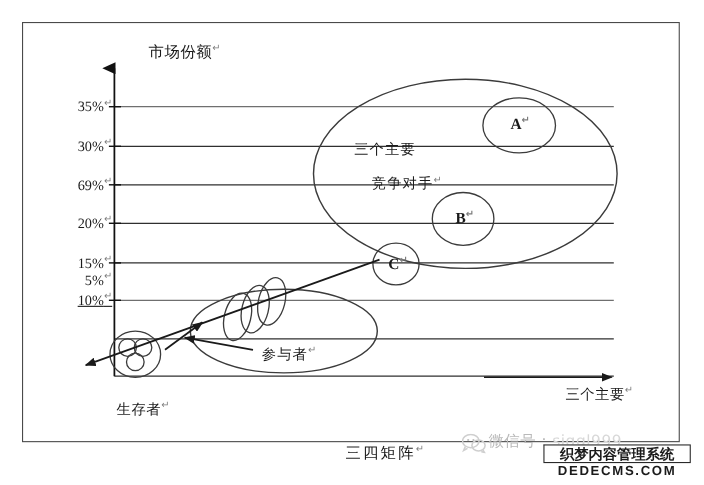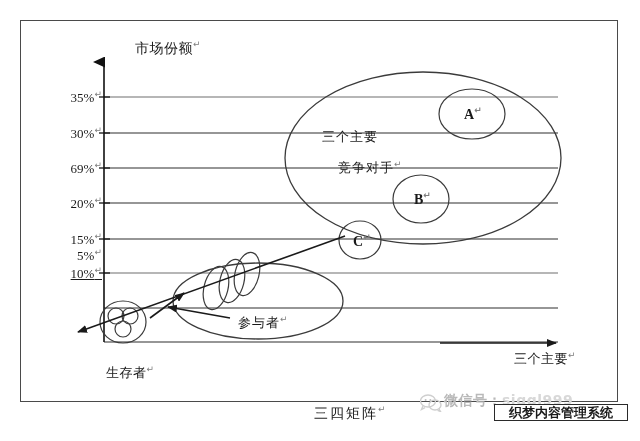--- a/index.html
+++ b/index.html
@@ -87,21 +87,20 @@
   
   .wm-wechat {
     position: absolute;
     left: 418px;
     top: 392px;
     font-family: "DejaVu Sans", "Liberation Sans", sans-serif;
     font-size: 14px;
     color: #b9b9b9;
     white-space: nowrap;
     letter-spacing: 0.5px;
-    font-weight: bold;
   }
   .wm-wechat .faded {
     color: #d8d8d8;
   }
   .wm-badge {
     position: absolute;
     left: 494px;
     top: 404px;
     width: 134px;
     font-family: Liberation Sans, sans-serif;
@@ -267,15 +266,16 @@
     <circle cx="10.4" cy="6" r="1" fill="#bdbdbd"></circle>
     <ellipse cx="15" cy="11" rx="6" ry="5" fill="none" stroke="#cfcfcf" stroke-width="1.4"></ellipse>
     <path d="M19 15 L20.5 17.5 L17.5 16.4" fill="none" stroke="#cfcfcf" stroke-width="1.4"></path>
   </svg>
   <div class="wm-wechat">
     <span style="margin-left:26px;">微信号：</span><span class="faded">sjqgl999</span>
   </div>
 
   <div class="wm-badge">
     <span class="line1">织梦内容管理系统</span>
+    <span class="line2">DEDECMS.COM</span>
   </div>
 
 </div>
 
 </body></html>

